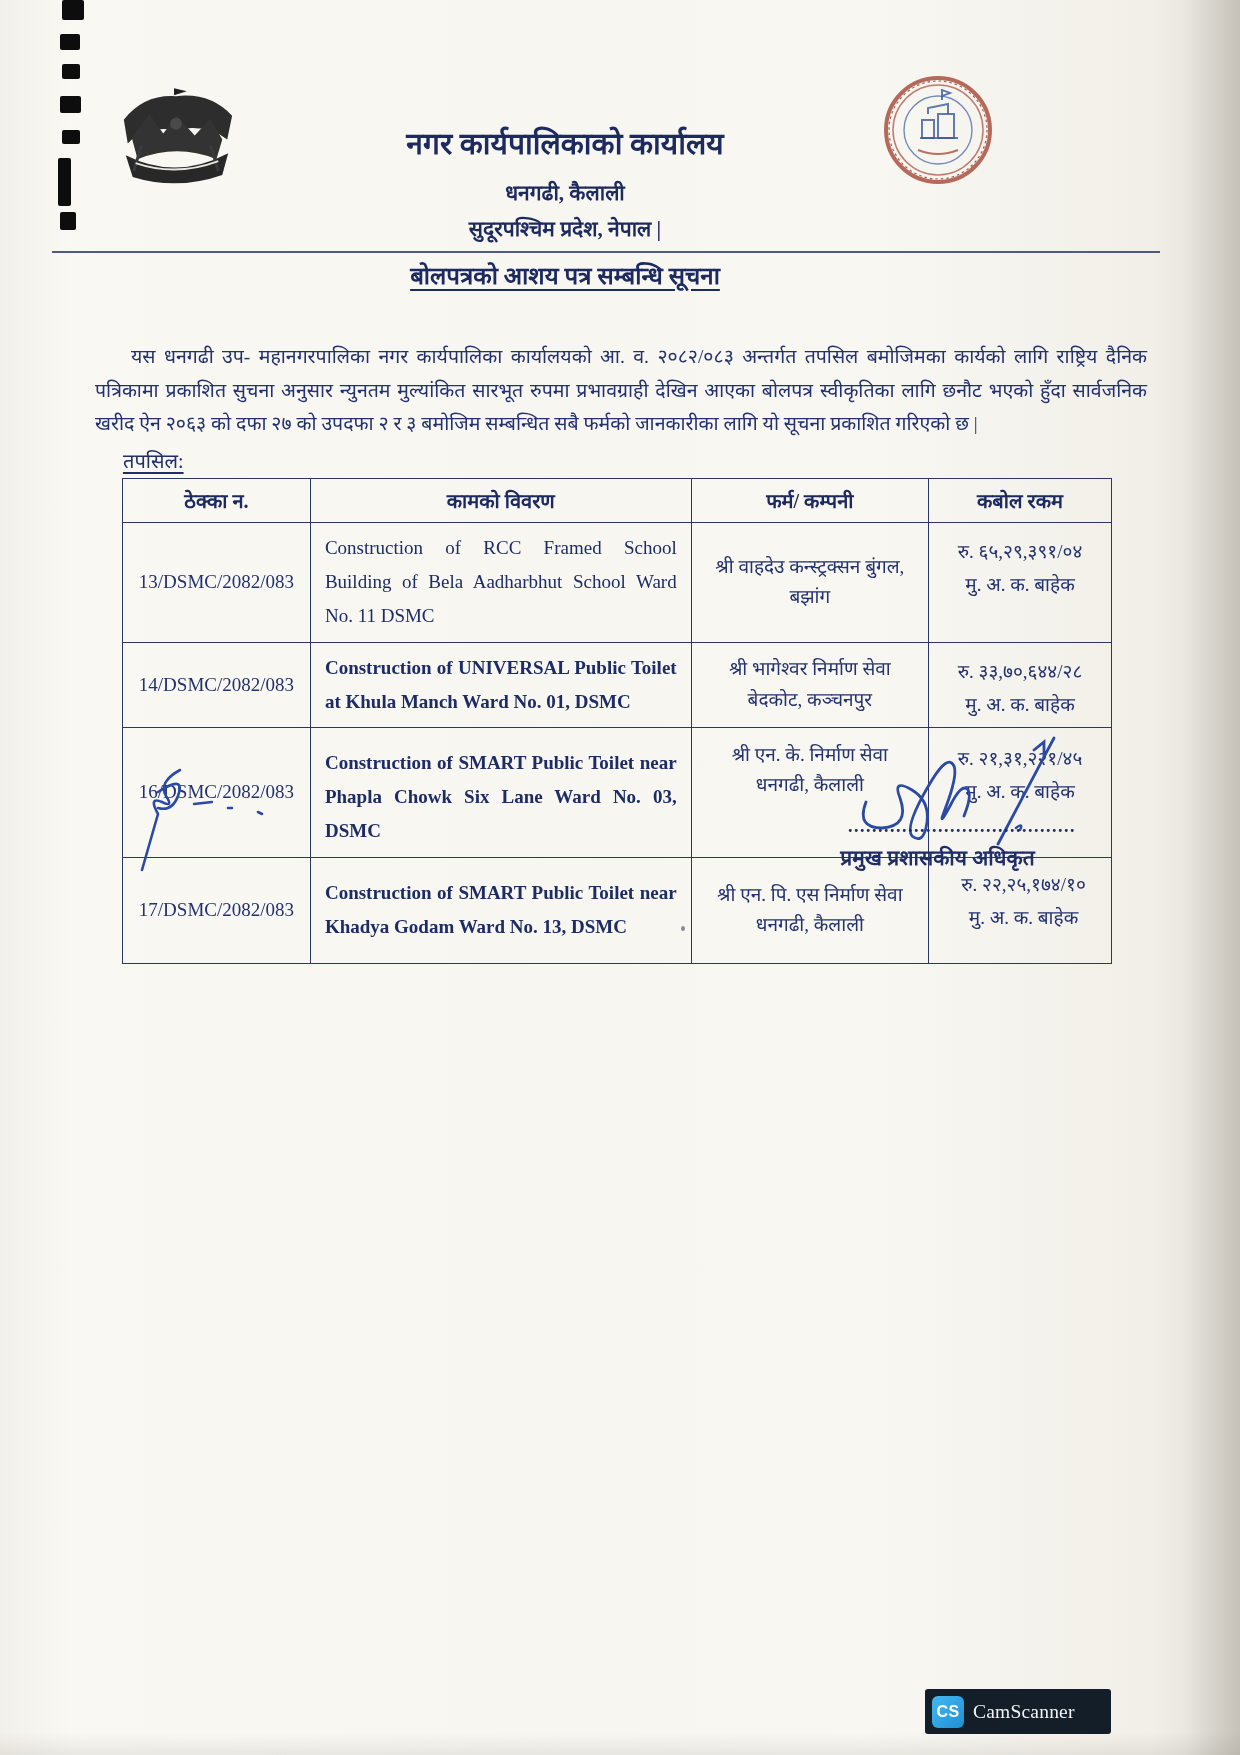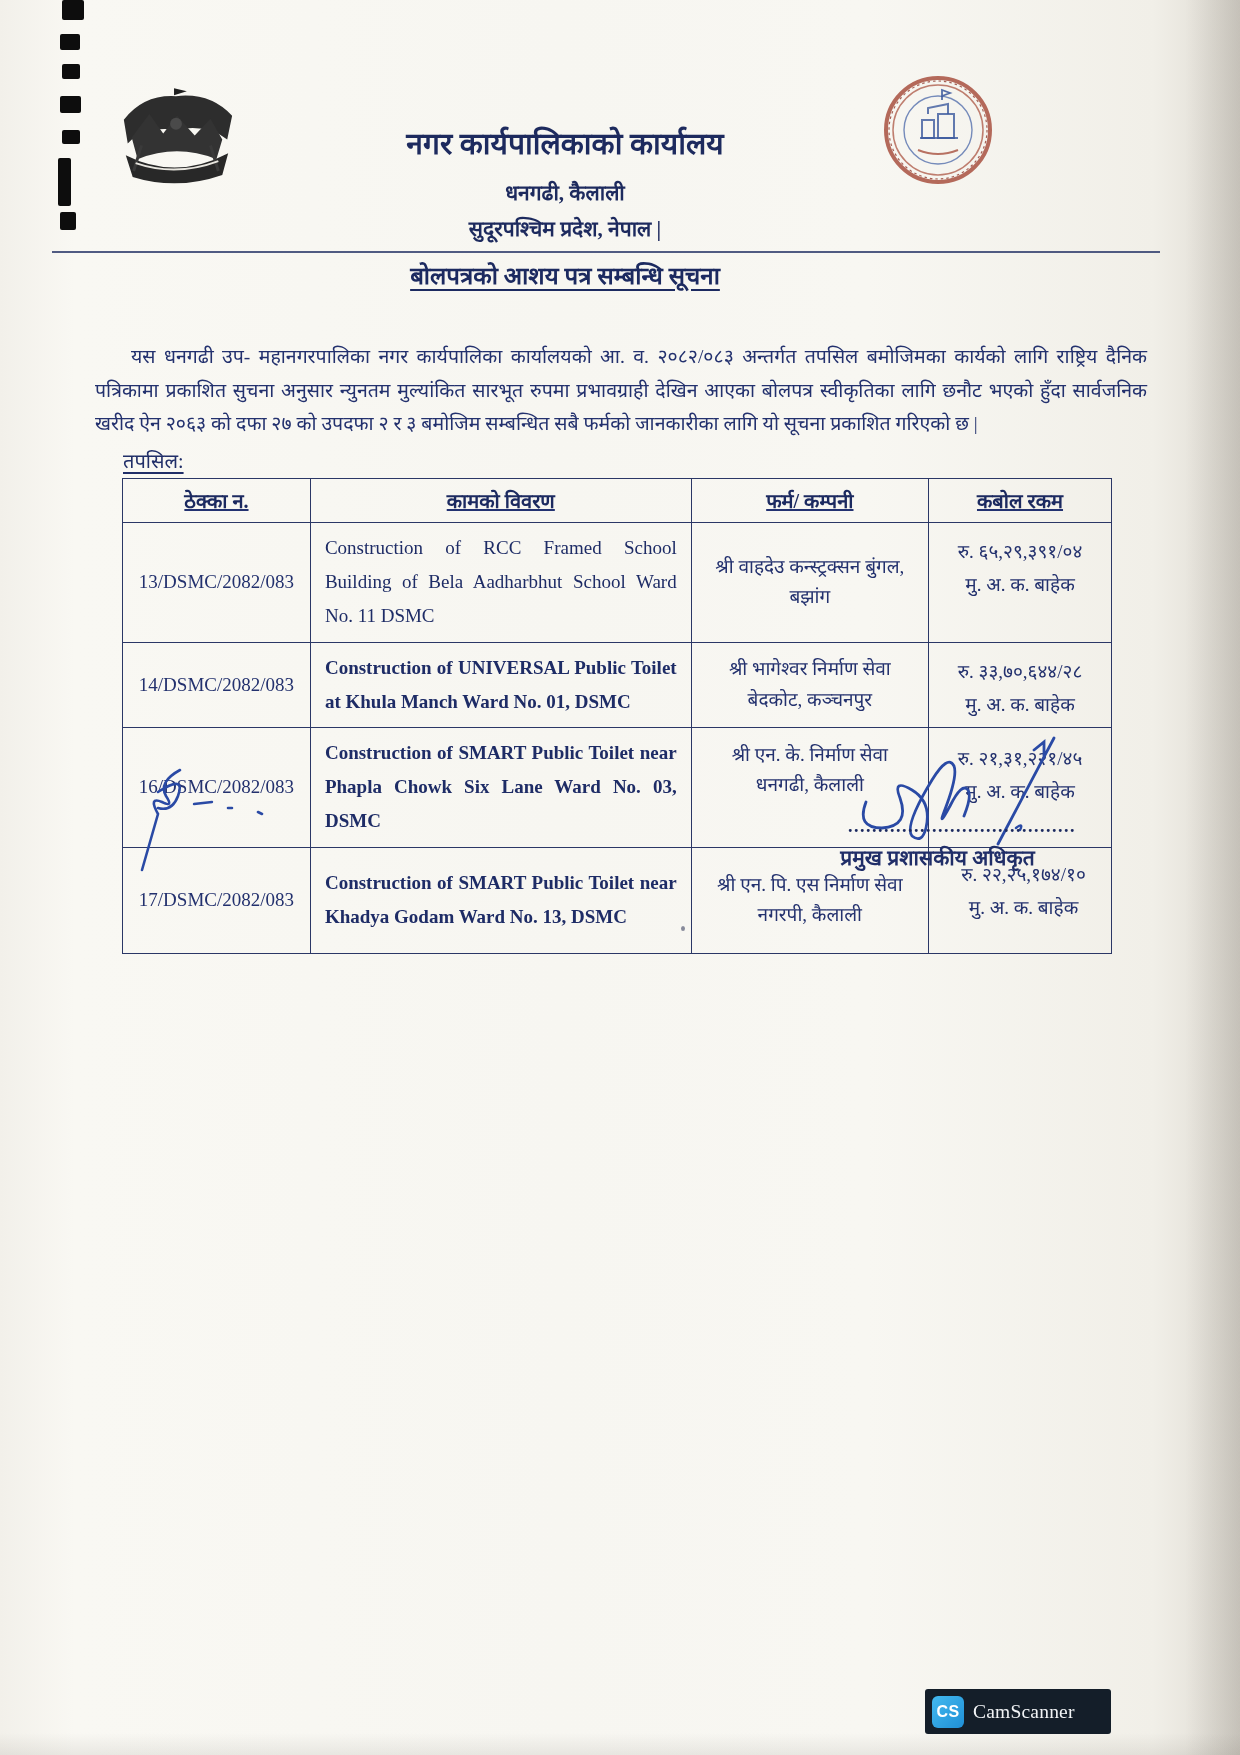--- a/index.html
+++ b/index.html
@@ -129,21 +129,21 @@
   <div class="tapsil">तपसिल:</div>
 
   <table class="notice-table">
     <colgroup>
       <col class="col-contract">
         <col class="col-work">
         <col class="col-firm">
         <col class="col-amount">
     </colgroup>
     <tbody>
-        <tr style="height:44px;text-decoration:underline;">
+        <tr style="height:44px;">
       <th>ठेक्का न.</th>
       <th>कामको विवरण</th>
       <th>फर्म/ कम्पनी</th>
       <th>कबोल रकम</th>
     </tr>
     <tr class="row-light" style="height:116px;">
       <td class="cell-contract">13/DSMC/2082/083</td>
       <td class="cell-work">Construction of RCC Framed School Building of Bela Aadharbhut School Ward No. 11 DSMC</td>
       <td class="cell-firm">श्री वाहदेउ कन्स्ट्रक्सन बुंगल, बझांग</td>
       <td class="cell-amount">
@@ -155,31 +155,31 @@
       <td class="cell-contract">14/DSMC/2082/083</td>
       <td class="cell-work">Construction of UNIVERSAL Public Toilet at Khula Manch Ward No. 01, DSMC</td>
       <td class="cell-firm">श्री भागेश्वर निर्माण सेवा बेदकोट, कञ्चनपुर</td>
       <td class="cell-amount">
         <div>रु. ३३,७०,६४४/२८</div>
         <div>मु. अ. क. बाहेक</div>
       </td>
     </tr>
     <tr class="row-3" style="height:94px;">
       <td class="cell-contract">16/DSMC/2082/083</td>
-      <td class="cell-work" style="vertical-align:top; padding-top:8px;">Construction of SMART Public Toilet near Phapla Chowk Six Lane Ward No. 03, DSMC</td>
+      <td class="cell-work" style="vertical-align:top; padding-top:18px;">Construction of SMART Public Toilet near Phapla Chowk Six Lane Ward No. 03, DSMC</td>
       <td class="cell-firm" style="vertical-align:top; padding-top:12px;">श्री एन. के. निर्माण सेवा धनगढी, कैलाली</td>
       <td class="cell-amount">
         <div>रु. २१,३१,२२१/४५</div>
         <div>मु. अ. क. बाहेक</div>
       </td>
     </tr>
     <tr class="row-4" style="height:106px;">
       <td class="cell-contract">17/DSMC/2082/083</td>
       <td class="cell-work">Construction of SMART Public Toilet near Khadya Godam Ward No. 13, DSMC</td>
-      <td class="cell-firm">श्री एन. पि. एस निर्माण सेवा नगरपी, कैलाली</td>
+      <td class="cell-firm">श्री एन. पि. एस निर्माण सेवा धनगढी, कैलाली</td>
       <td class="cell-amount" style="padding-top:10px;padding-left:13px;">
         <div>रु. २२,२५,१७४/१०</div>
         <div>मु. अ. क. बाहेक</div>
       </td>
     </tr>
   </tbody>
     </table>
 
   <svg class="sig-svg sig-left" viewBox="0 0 180 125">
     <path d="M52,18 Q30,30 38,44 Q46,56 34,50 Q20,44 30,62 L14,118 M30,40 Q58,22 50,44 Q44,60 30,56" fill="none" stroke="#2a4aa5" stroke-width="2.6" stroke-linecap="round"></path>

